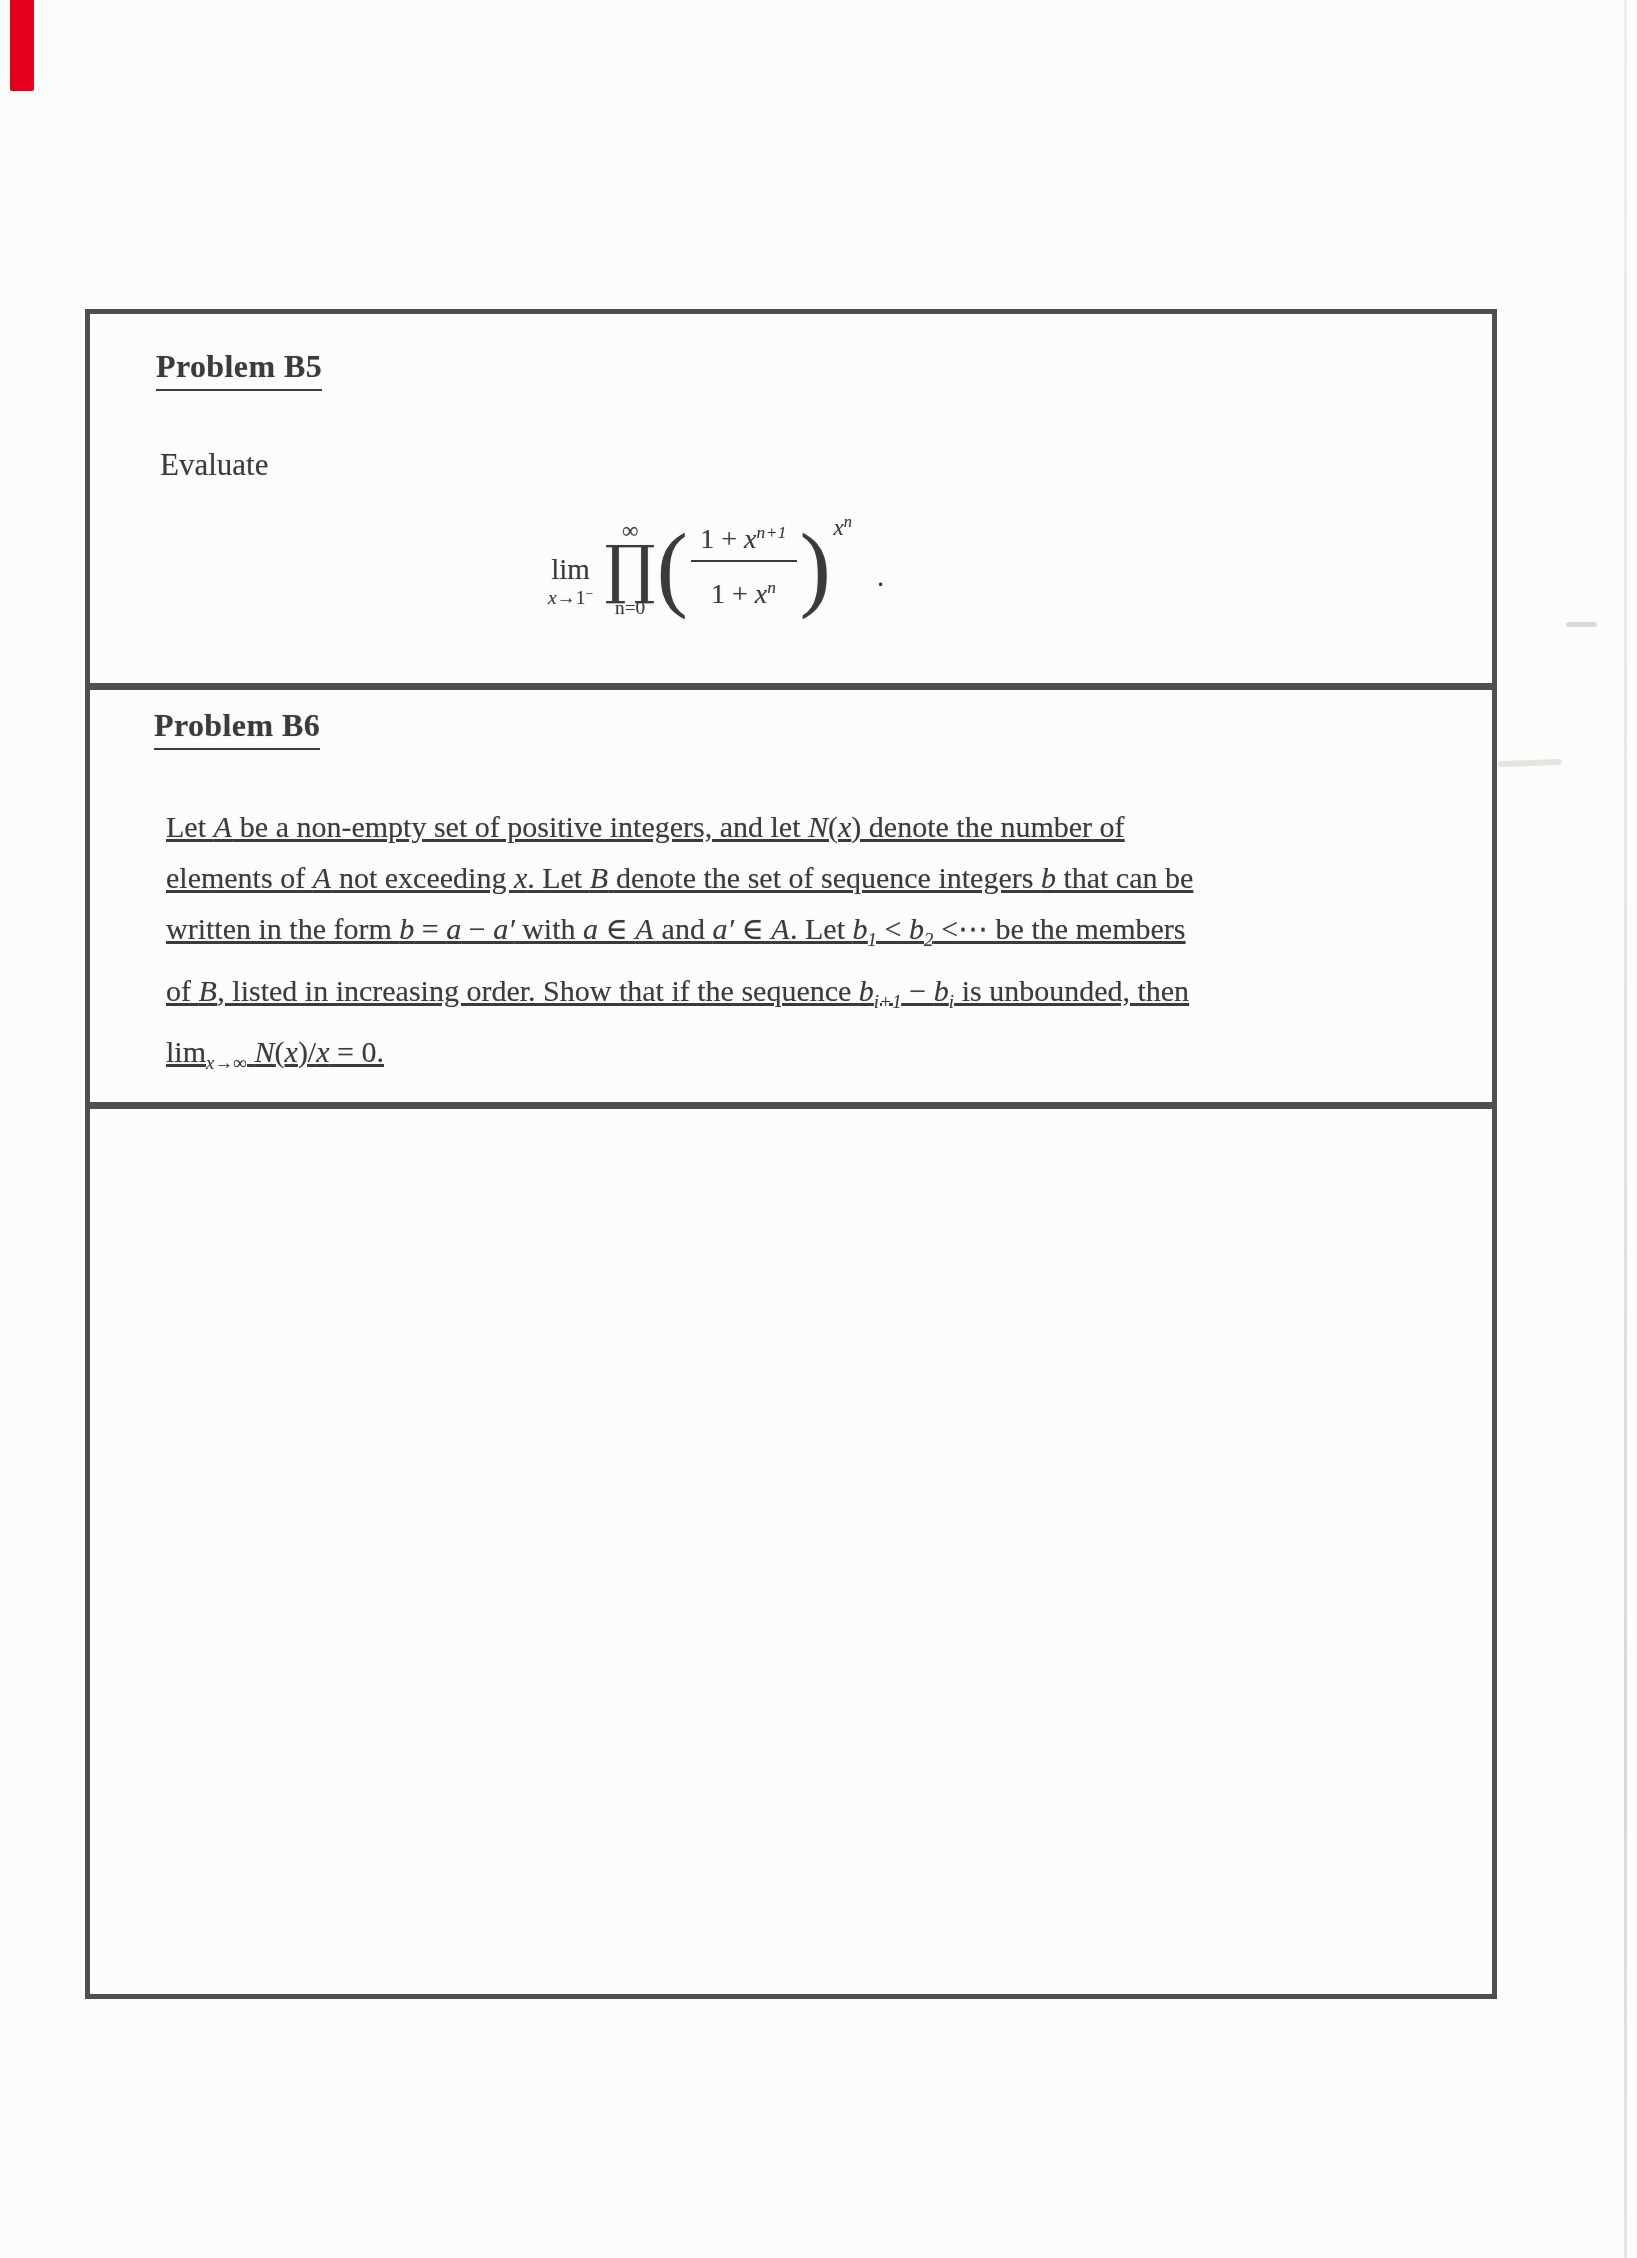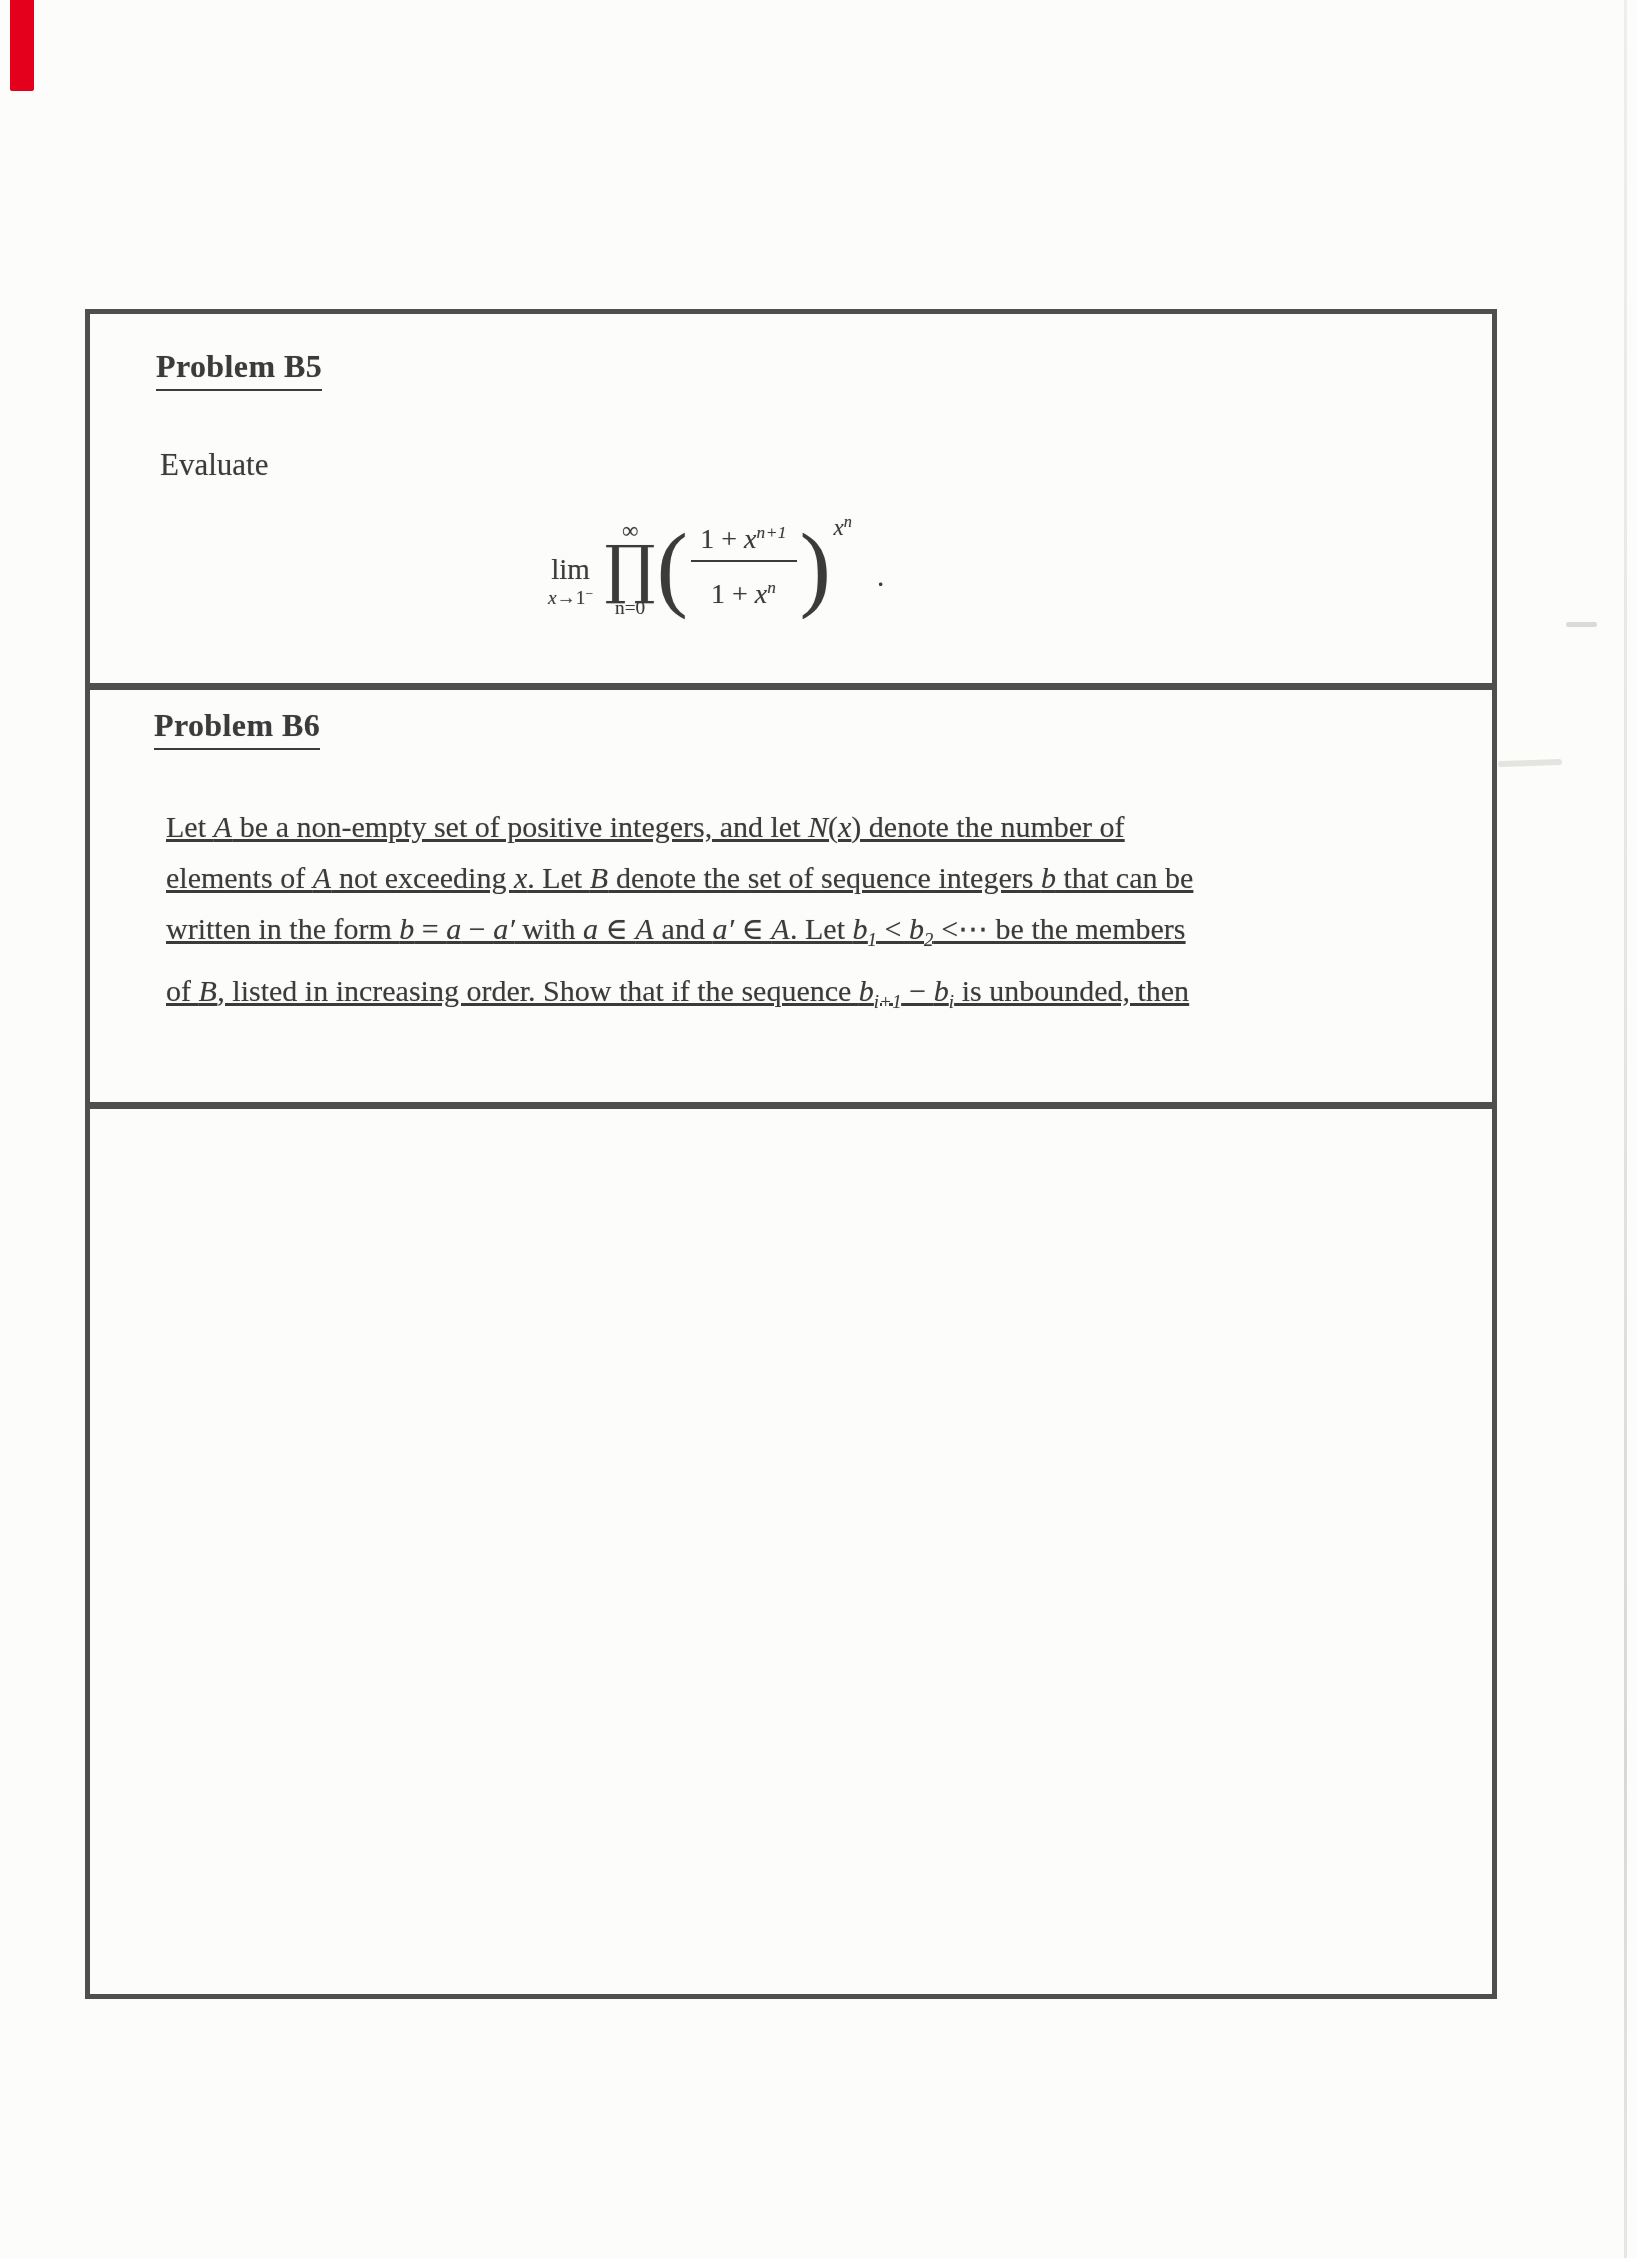--- a/index.html
+++ b/index.html
@@ -106,16 +106,17 @@
     <span class="outer-exp"><span class="ob">x</span><span class="oe">n</span></span>
     <span class="fperiod">.</span>
   </div>
 
   <div class="ptitle b6 ink">Problem B6</div>
   <div class="para ink" id="b6-para">
       <div class="pline"><span class="rm">Let </span><span class="cal">A</span><span class="rm"> be a non-empty set of positive integers, and let </span><span class="it">N</span><span class="rm">(</span><span class="it">x</span><span class="rm">) denote the number of</span></div>
       <div class="pline"><span class="rm">elements of </span><span class="cal">A</span><span class="rm"> not exceeding </span><span class="it">x</span><span class="rm">. Let </span><span class="cal">B</span><span class="rm"> denote the set of sequence integers </span><span class="it">b</span><span class="rm"> that can be</span></div>
       <div class="pline"><span class="rm">written in the form </span><span class="it">b</span><span class="rm"> = </span><span class="it">a</span><span class="rm"> − </span><span class="it">a′</span><span class="rm"> with </span><span class="it">a</span><span class="rm"> ∈ </span><span class="cal">A</span><span class="rm"> and </span><span class="it">a′</span><span class="rm"> ∈ </span><span class="cal">A</span><span class="rm">. Let </span><span class="it">b</span><span class="sb">1</span><span class="rm"> &lt; </span><span class="it">b</span><span class="sb">2</span><span class="rm"> &lt;⋯ be the members</span></div>
       <div class="pline"><span class="rm">of </span><span class="cal">B</span><span class="rm">, listed in increasing order. Show that if the sequence </span><span class="it">b</span><span class="sb">i+1</span><span class="rm"> − </span><span class="it">b</span><span class="sb">i</span><span class="rm"> is unbounded, then</span></div>
+      <div class="pline"><span class="rm">lim</span><span class="sb">x→∞</span><span class="rm"> </span><span class="it">N</span><span class="rm">(</span><span class="it">x</span><span class="rm">)/</span><span class="it">x</span><span class="rm"> = 0.</span></div>
     </div>
 
 </div>
 
 
 </body></html>

